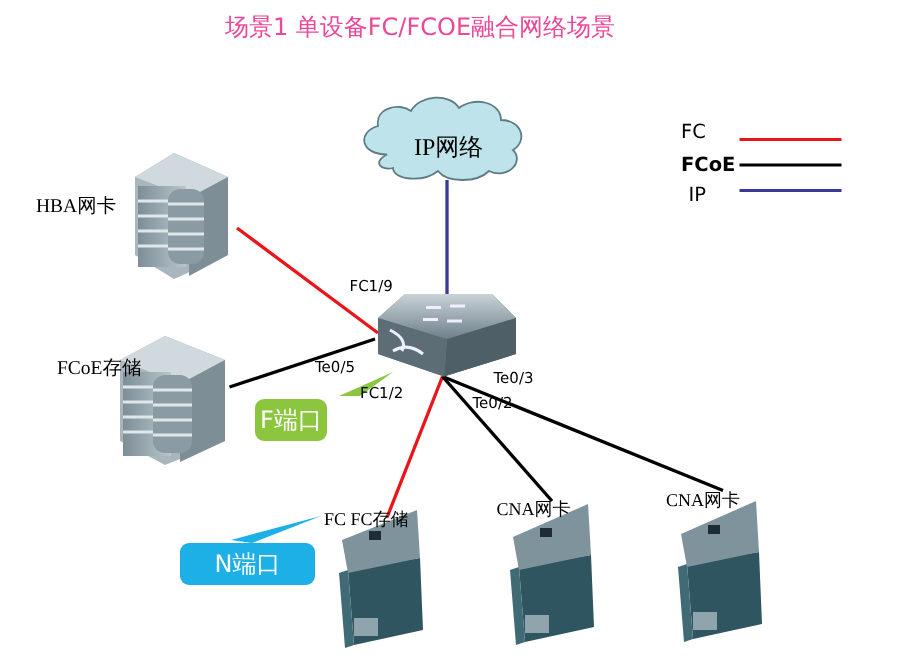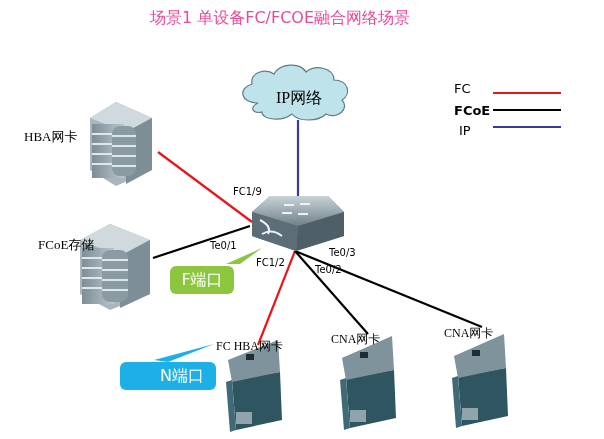--- a/index.html
+++ b/index.html
@@ -100,24 +100,24 @@
 </svg>
 
 <div class="lbl" style="left:276px;top:88px;font-size:16px;">IP网络</div>
 
 <div class="leg" style="left:454px;top:81px;">FC</div>
 <div class="leg" style="left:454px;top:103px;font-weight:bold;">FCoE</div>
 <div class="leg" style="left:459px;top:123px;text-align:center;">IP</div>
 
 <div class="lbl" style="left:24px;top:128px;font-size:13px;">HBA网卡</div>
 <div class="lbl" style="left:18px;top:236px;font-size:13px;margin-left:20px;">FCoE存储</div>
-<div class="lbl" style="left:216px;top:338px;">FC HBA网卡</div>
+<div class="lbl" style="left:216px;top:338px;">FC FC存储</div>
 <div class="lbl" style="left:331px;top:331px;">CNA网卡</div>
 <div class="lbl" style="left:444px;top:325px;">CNA网卡</div>
 
 <div class="port" style="left:233px;top:186px;">FC1/9</div>
-<div class="port" style="left:210px;top:240px;">Te0/1</div>
-<div class="port" style="left:256px;top:257px;">FC1/2</div>
+<div class="port" style="left:210px;top:240px;">Te0/5</div>
+<div class="port" style="left:240px;top:257px;">FC1/2</div>
 <div class="port" style="left:301px;top:264px;margin-left:14px;">Te0/2</div>
 <div class="port" style="left:329px;top:247px;text-align:center;">Te0/3</div>
 
-<div class="callout" style="left:170px;top:266px;width:64px;background:#8cc63f;">F端口</div>
-<div class="callout" style="left:120px;top:362px;width:68px;background:#1cb0e6;padding-left:28px;">N端口</div>
+<div class="callout" style="left:170px;top:266px;width:48px;background:#8cc63f;">F端口</div>
+<div class="callout" style="left:120px;top:362px;width:90px;background:#1cb0e6;">N端口</div>
 
 </body></html>

